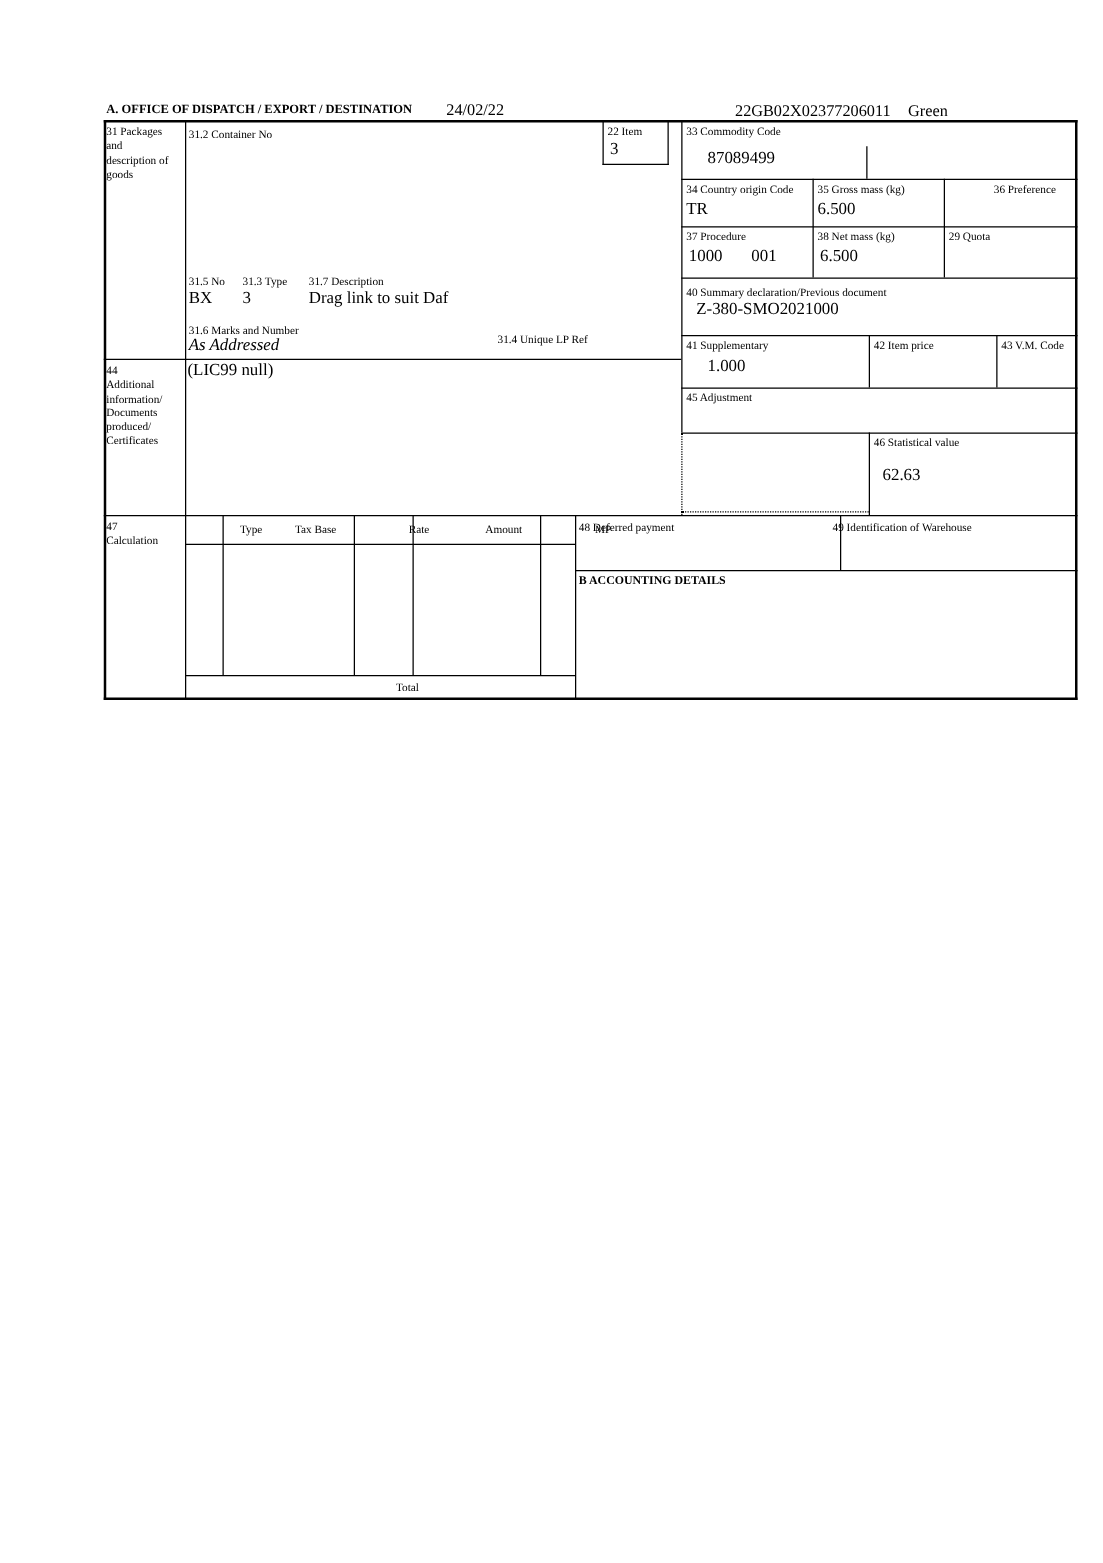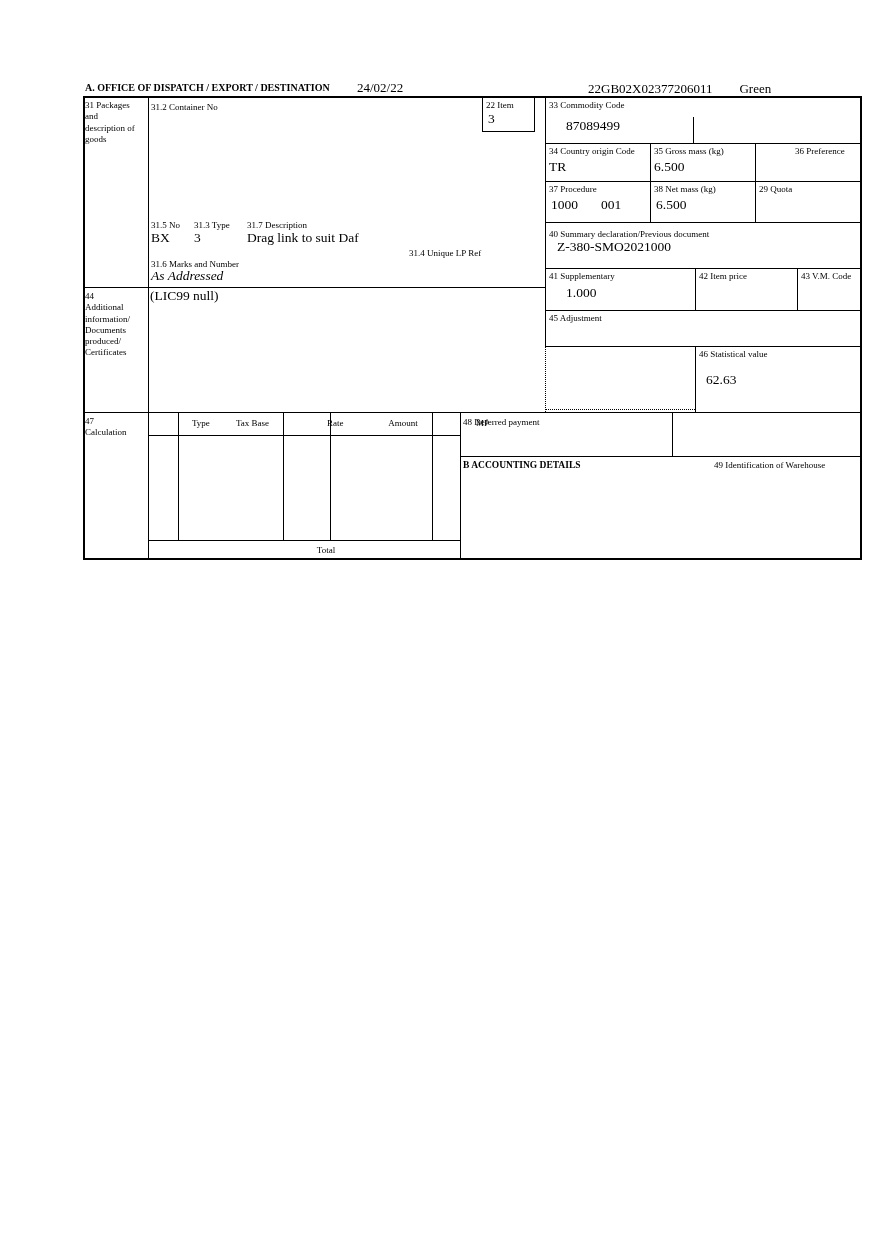--- a/index.html
+++ b/index.html
@@ -9,21 +9,21 @@
     font-family:"Liberation Serif", serif; color:#000; overflow:hidden;
   }
   .line { position:absolute; background:#000; }
   .dot-v { position:absolute; width:0; border-left:1px dotted #000; }
   .dot-h { position:absolute; height:0; border-top:1px dotted #000; }
   .lbl { position:absolute; font-size:9px; line-height:1.25; white-space:nowrap; }
   .lbl.wrap { white-space:normal; }
   .val { position:absolute; font-size:13.5px; line-height:1.1; white-space:nowrap; }
   .hdr-office { position:absolute; font-size:10px; font-weight:bold; white-space:nowrap; }
   .hdr-date, .hdr-ref { position:absolute; font-size:13px; white-space:nowrap; }
-  .hdr-ref .routing { margin-left:27px; }
+  .hdr-ref .routing { margin-left:14px; }
   .th { position:absolute; font-size:9px; text-align:center;padding-left:44px; }
   .bold { font-weight:bold; }
   .num { display:block; }
 </style>
 </head>
 <body>
 
 <div class="page">
 
   <div class="hdr-office" style="left:85px; top:82px;">A.  OFFICE OF DISPATCH / EXPORT / DESTINATION</div>
@@ -81,21 +81,21 @@
   </div>
 
   <div class="lbl" style="left:151px; top:102px;">31.2 Container No</div>
   <div class="lbl" style="left:151px; top:220px;">31.5 No</div>
   <div class="lbl" style="left:194px; top:220px;">31.3 Type</div>
   <div class="lbl" style="left:247px; top:220px;">31.7 Description</div>
   <div class="val" style="left:151px; top:231px;">BX</div>
   <div class="val" style="left:194px; top:231px;">3</div>
   <div class="val" style="left:247px; top:231px;">Drag link to suit Daf</div>
   <div class="lbl" style="left:151px; top:259px;">31.6 Marks and Number</div>
-  <div class="lbl" style="left:398px; top:248px;margin-left:11px;">31.4 Unique LP Ref</div>
+  <div class="lbl" style="left:398px; top:266px;">31.4 Unique LP Ref</div>
   <div class="val" style="left:151px; top:269px;font-style:italic;">As Addressed</div>
 
   <div class="val" style="left:150px; top:289px;">(LIC99 null)</div>
 
   <div class="lbl" style="left:486px; top:100px;">22 Item</div>
   <div class="val" style="left:488px; top:112px;">3</div>
 
   <div class="lbl" style="left:549px; top:100px;">33 Commodity Code</div>
   <div class="val" style="left:566px; top:119px;">87089499</div>
 
@@ -126,16 +126,16 @@
   <div class="val" style="left:706px; top:373px;">62.63</div>
 
   <div class="th" style="left:148px; width:30px; top:418px;">Type</div>
   <div class="th" style="left:178px; width:105px; top:418px;">Tax Base</div>
   <div class="th" style="left:283px; width:47px; top:418px;">Rate</div>
   <div class="th" style="left:330px; width:102px; top:418px;">Amount</div>
   <div class="th" style="left:432px; width:28px; top:418px;">MP</div>
   <div class="th" style="left:148px; width:312px; top:545px;">Total</div>
 
   <div class="lbl" style="left:463px; top:417px;">48 Deferred payment</div>
-  <div class="lbl" style="left:714px; top:417px;margin-top:43px;">49 Identification of Warehouse</div>
+  <div class="lbl" style="left:666px; top:417px;">49 Identification of Warehouse</div>
   <div class="lbl bold" style="left:463px; top:460px; font-size:9.5px;">B ACCOUNTING DETAILS</div>
 
 </div>
 
 </body></html>

